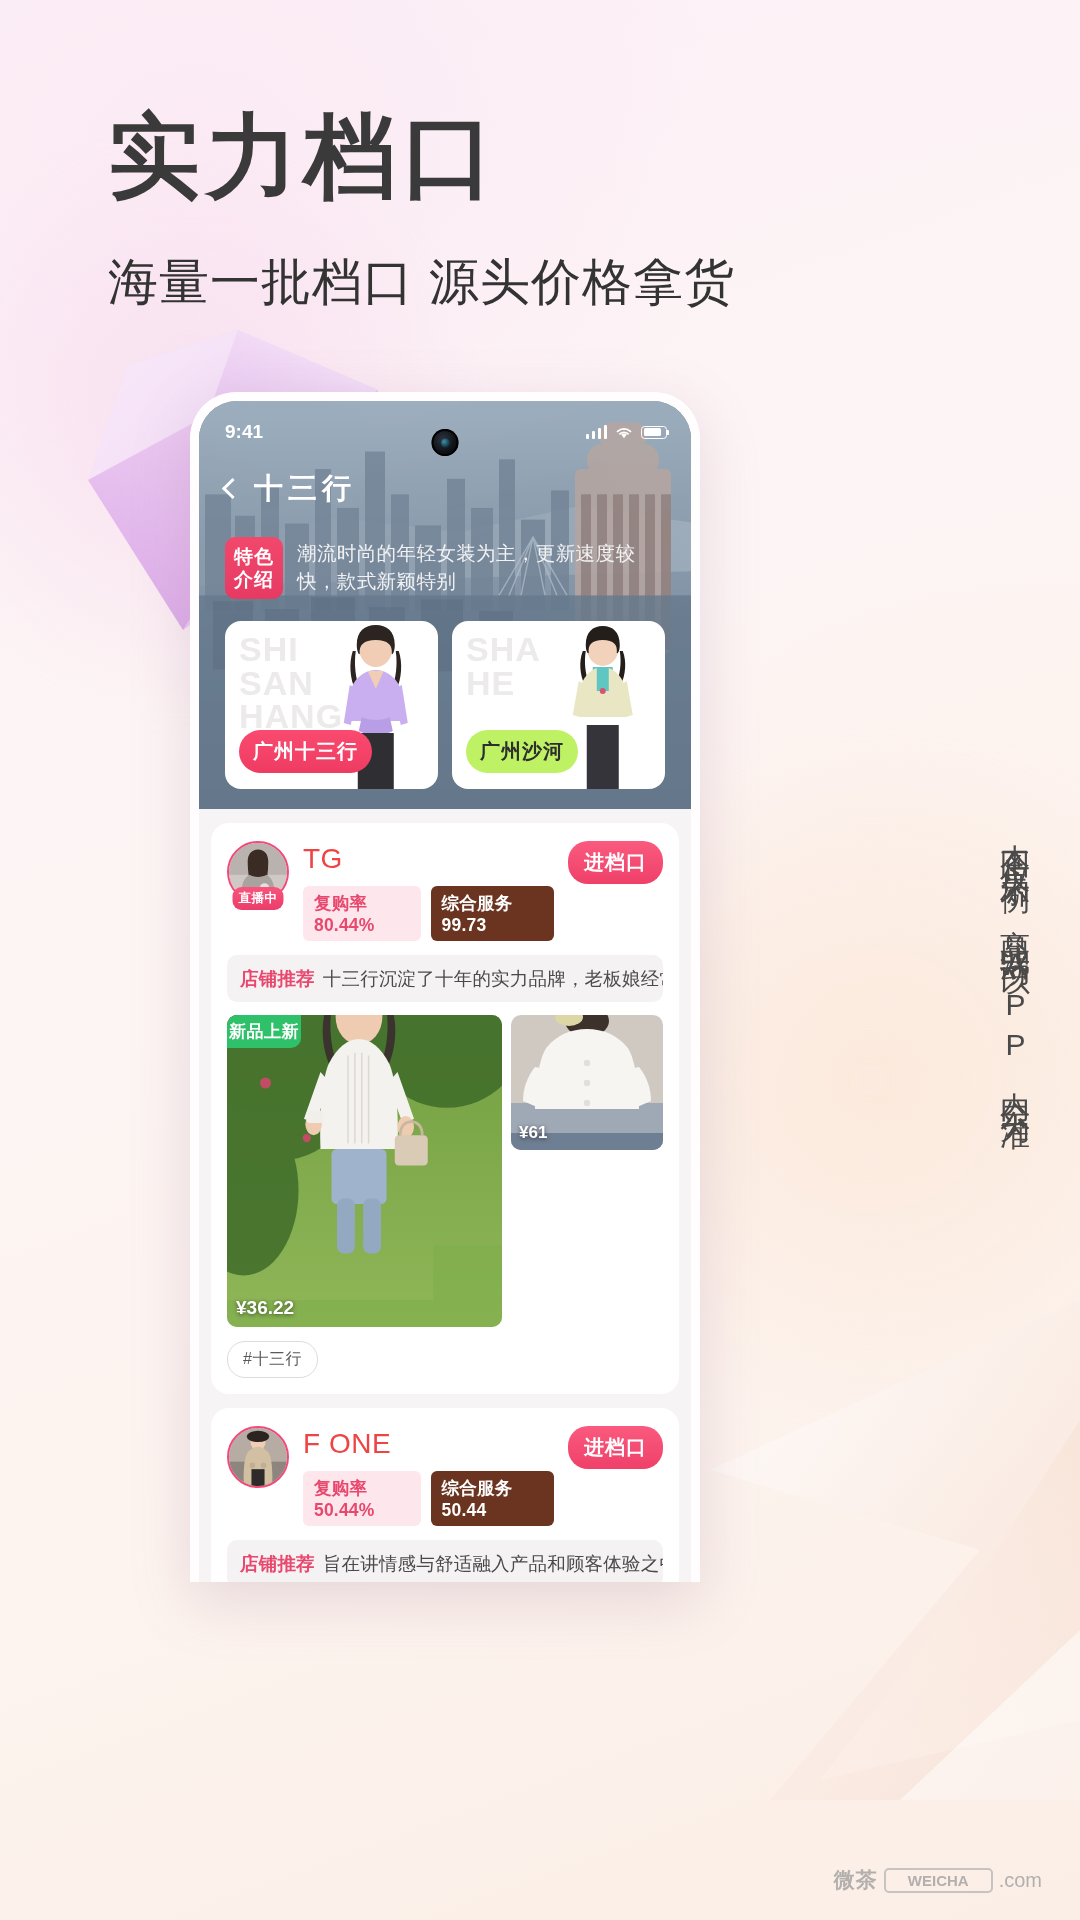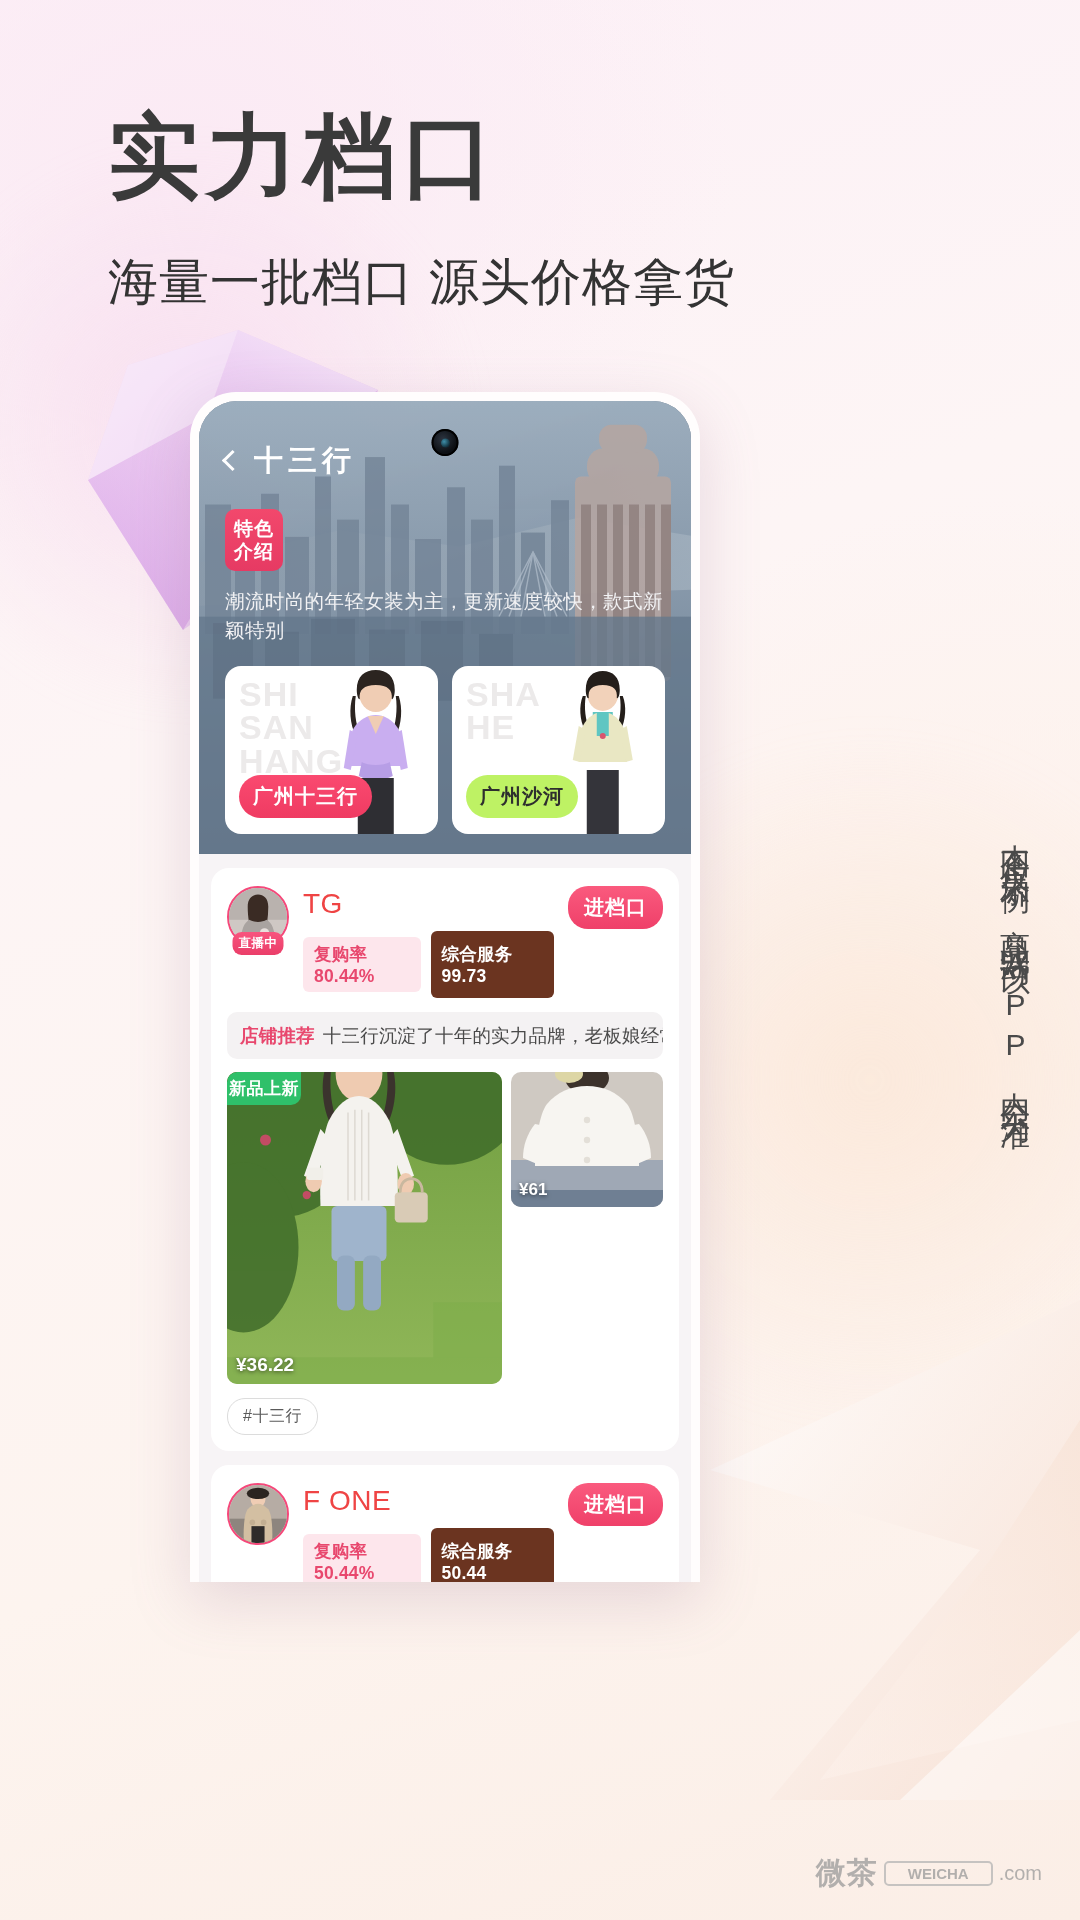--- a/index.html
+++ b/index.html
@@ -59,21 +59,21 @@
     font-size: 30px; color: #4a4a4a; letter-spacing: 7px;
     line-height: 1.5; height: 640px;
   }
 
   
   .watermark {
     position: absolute; right: 38px; bottom: 26px;
     display: flex; align-items: center; gap: 6px; opacity: .75;
   }
   .wm-logo {
-    color: #9a9a9a; font-size: 30px; font-weight: 700; letter-spacing: 1px;
+    color: #9a9a9a; font-size: 21px; font-weight: 700; letter-spacing: 1px;
   }
   .wm-box {
     border: 2px solid #b5b5b5; border-radius: 5px; padding: 3px 22px;
     font-size: 15px; color: #9a9a9a; line-height: 1; font-weight: 700;
   }
   .wm-dom { font-size: 20px; color: #9a9a9a; }
 
   
   .phone {
     position: absolute; left: 190px; top: 392px;
@@ -142,21 +142,20 @@
   }
   .chev {
     width: 15px; height: 15px; border-left: 3.4px solid #fff; border-bottom: 3.4px solid #fff;
     transform: rotate(45deg); margin-bottom: 1px;
   }
   .nav-title { font-size: 29px; font-weight: 600; letter-spacing: 5px; }
 
   .intro-row {
     display: flex; gap: 14px; align-items: flex-start;
     padding: 28px 26px 0 26px;
-    flex-direction: column;
   }
   .intro-badge {
     flex: 0 0 auto;
     background: linear-gradient(180deg,#f2486c 0%,#e63a63 100%);
     color: #fff; border-radius: 10px;
     font-size: 19px; font-weight: 700; line-height: 1.22;
     padding: 8px 9px; text-align: center; letter-spacing: 1px;
   }
   .intro-text {
     color: #f2f2f4; font-size: 19.5px; line-height: 1.45; letter-spacing: .4px;
@@ -207,21 +206,21 @@
   }
   .shop-meta { flex: 1 1 auto; min-width: 0; padding-top: 2px; }
   .shop-name { font-size: 28px; color: #ef4444; font-weight: 500; letter-spacing: .5px; }
   .stat-row { display: flex; gap: 10px; margin-top: 11px; align-items: center; }
   .stat-pink {
     background: #fde6ec; color: #e8486e; font-size: 17.5px; font-weight: 600;
     padding: 5px 11px; border-radius: 6px; letter-spacing: .2px;
   }
   .stat-brown {
     background: #6b3420; color: #ffffff; font-size: 17.5px; font-weight: 600;
-    padding: 11px 11px; border-radius: 6px; letter-spacing: .2px;
+    padding: 5px 11px; border-radius: 6px; letter-spacing: .2px;
   }
   .enter-btn {
     flex: 0 0 auto; align-self: flex-start;
     background: linear-gradient(180deg,#fa5a7e 0%,#ef4069 100%);
     color: #fff; font-size: 20px; font-weight: 600;
     padding: 8px 16px; border-radius: 20px; letter-spacing: 1px;
     border: none; cursor: pointer;
   }
   .reco-row {
     margin-top: 14px; background: #f4f2f3; border-radius: 10px;
@@ -379,20 +378,39 @@
               <rect x="66" y="214" width="34" height="62"></rect>
             <rect x="112" y="202" width="44" height="78"></rect>
               <rect x="170" y="212" width="36" height="66"></rect>
             <rect x="222" y="204" width="42" height="74"></rect>
               <rect x="280" y="216" width="34" height="62"></rect>
           </g>
         </svg>
       </div>
 
       <div class="hero-inner">
+        <div class="statusbar">
+          <span>9:41</span>
+          <span class="sb-icons">
+            <span class="sig">
+                <i></i>
+                <i></i>
+                <i></i>
+                <i></i>
+              </span>
+            <svg width="20" height="15" viewBox="0 0 20 15">
+              <path d="M10 13.2 L7.2 9.6 A4.7 4.7 0 0 1 12.8 9.6 Z" fill="#fff"></path>
+              <path d="M3.6 6.4 A9.4 9.4 0 0 1 16.4 6.4" stroke="#fff" stroke-width="1.9" fill="none" stroke-linecap="round"></path>
+              <path d="M5.9 8.9 A6 6 0 0 1 14.1 8.9" stroke="#fff" stroke-width="1.7" fill="none" stroke-linecap="round"></path>
+            </svg>
+            <span class="batt">
+                <span></span>
+              </span>
+          </span>
+        </div>
         <div class="punch"></div>
 
         <div class="navbar">
           <span class="chev"></span>
           <span class="nav-title">十三行</span>
         </div>
 
         <div class="intro-row">
           <div class="intro-badge">
             <div>特色</div>

